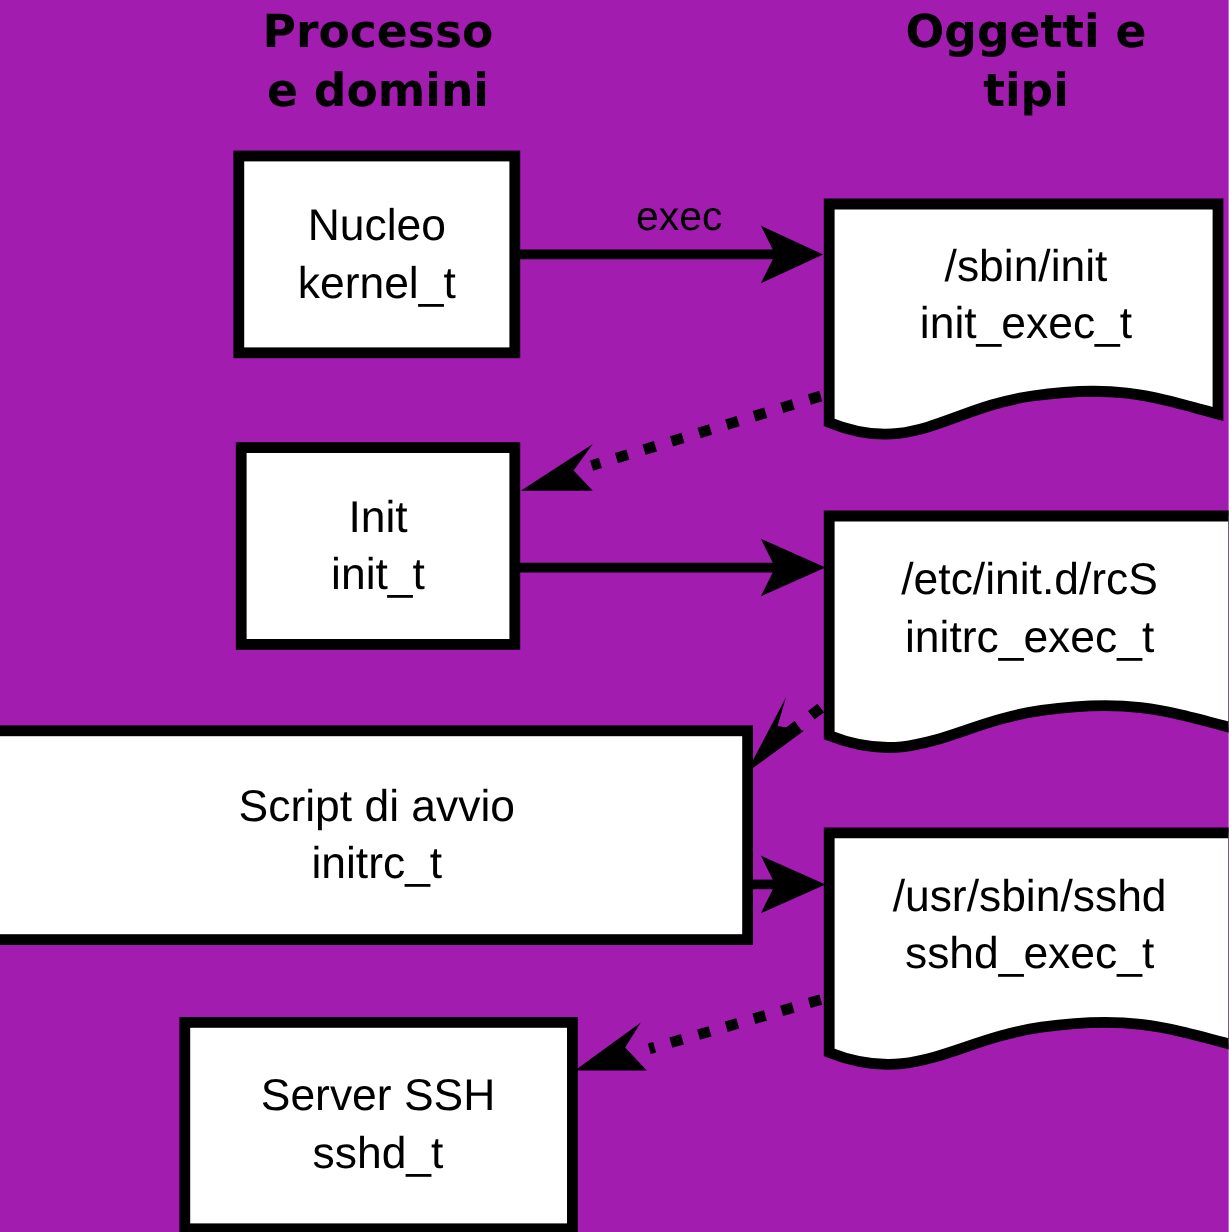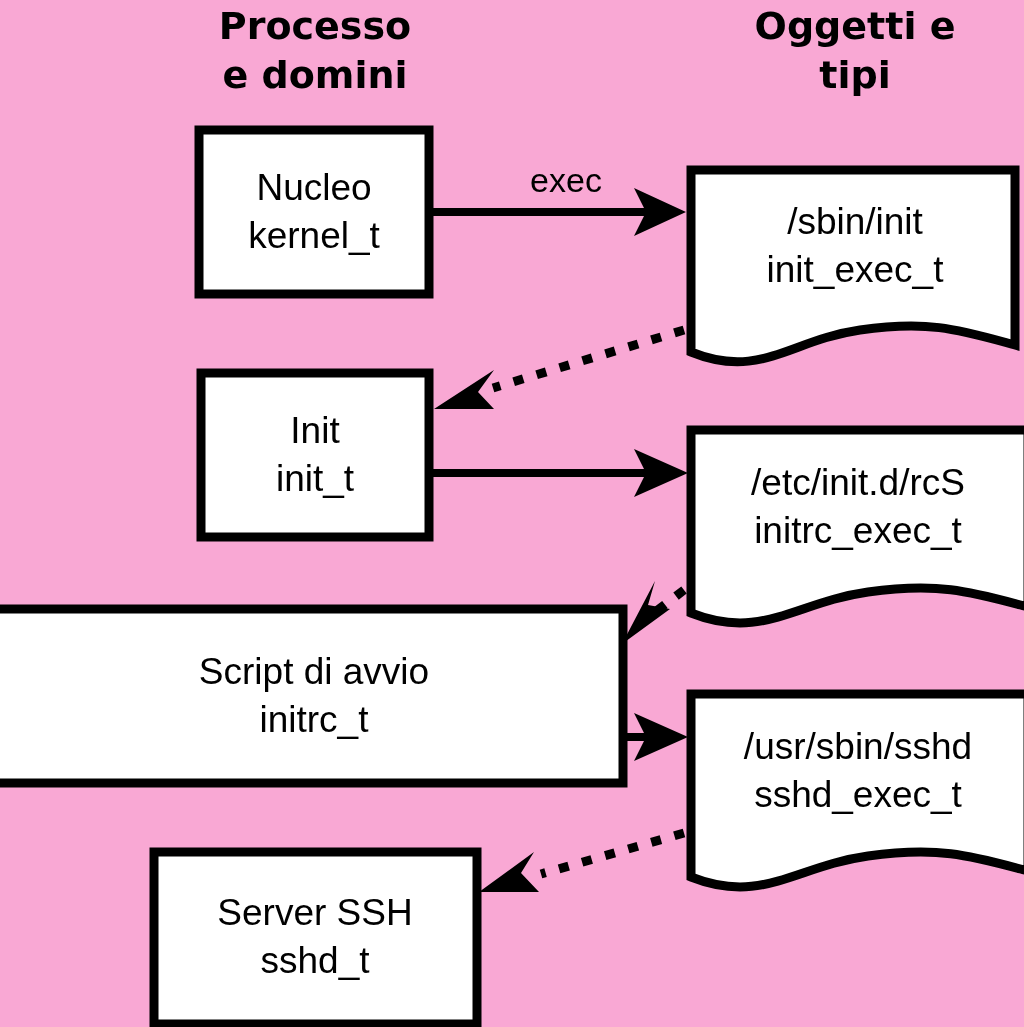--- a/index.html
+++ b/index.html
@@ -8,21 +8,21 @@
     padding: 0;
     background: #ffffff;
   }
   body {
     font-family: "Liberation Sans", sans-serif;
   }
   #diagram-root {
     position: relative;
     width: 1024px;
     height: 1027px;
-    background: #f9a8d4;
+    background: #a21caf;
     overflow: hidden;
   }
   svg.diagram-canvas {
     position: absolute;
     top: 0;
     left: 0;
     width: 1024px;
     height: 1027px;
   }
   .col-header {

